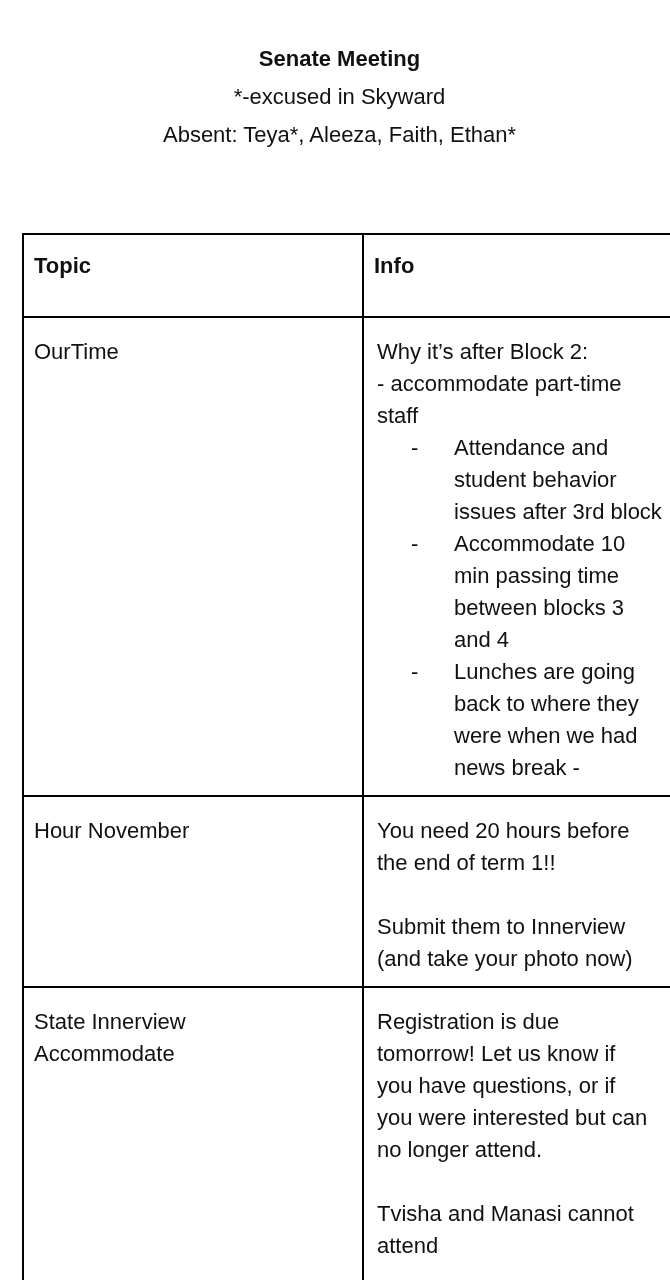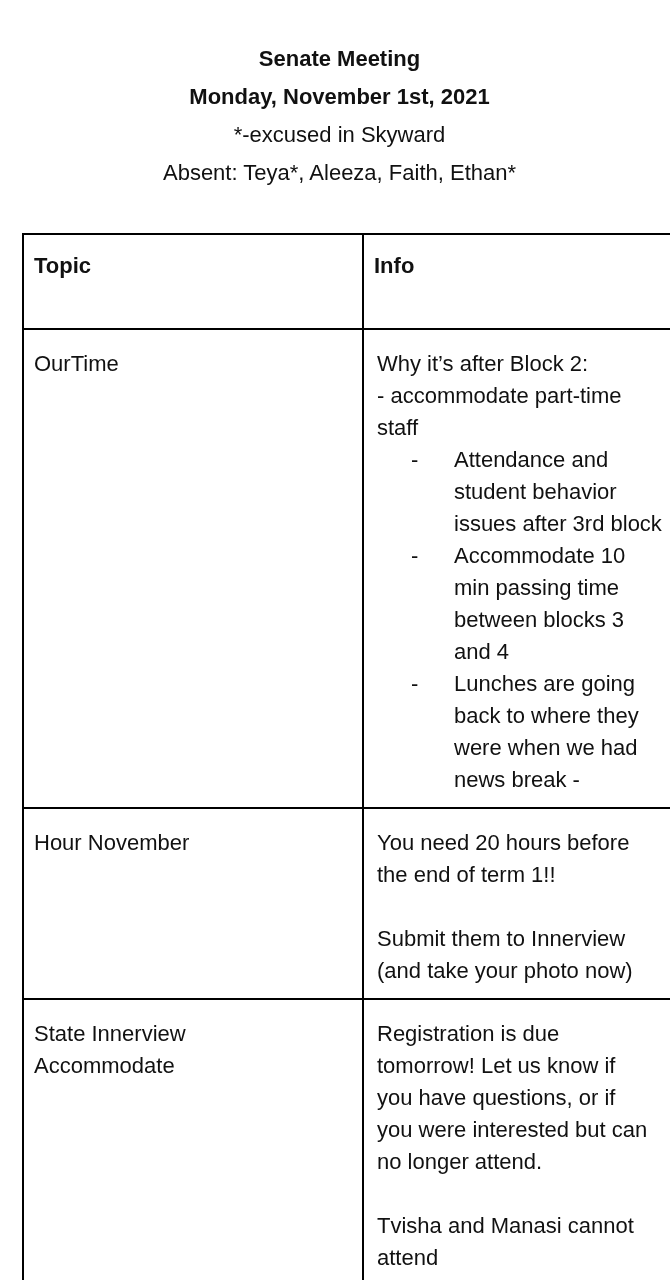--- a/index.html
+++ b/index.html
@@ -28,21 +28,21 @@
     border-collapse: collapse;
     table-layout: fixed;
   }
   th, td {
     border: 2px solid #000000;
     vertical-align: top;
     text-align: left;
     font-size: 22px;
   }
   th {
-    height: 95px;
+    height: 83px;
     padding: 18px 20px 0 10px;
     font-weight: bold;
   }
   td { font-weight: normal; }
   .topic-cell { padding: 18px 8px 0 10px; }
   .info-cell  { padding: 18px 0 0 13px; }
 
   tbody tr:nth-child(1) td { height: 479px; }
   tbody tr:nth-child(2) td { height: 191px; }
   tbody tr:nth-child(3) td { height: 560px; }
@@ -58,21 +58,20 @@
     left: 34px;
     top: 0;
     line-height: 32px;
   }
 </style>
 </head>
 <body>
 
 <div class="doc-header">
   <div class="bold">Senate Meeting</div>
-  <div class="bold">Monday, November 1st, 2021</div>
   <div>*-excused in Skyward</div>
   <div>Absent: Teya*, Aleeza, Faith, Ethan*</div>
 </div>
 
 <table class="minutes">
   <colgroup>
     <col style="width:340px">
     <col style="width:420px">
   </colgroup>
   <thead>

